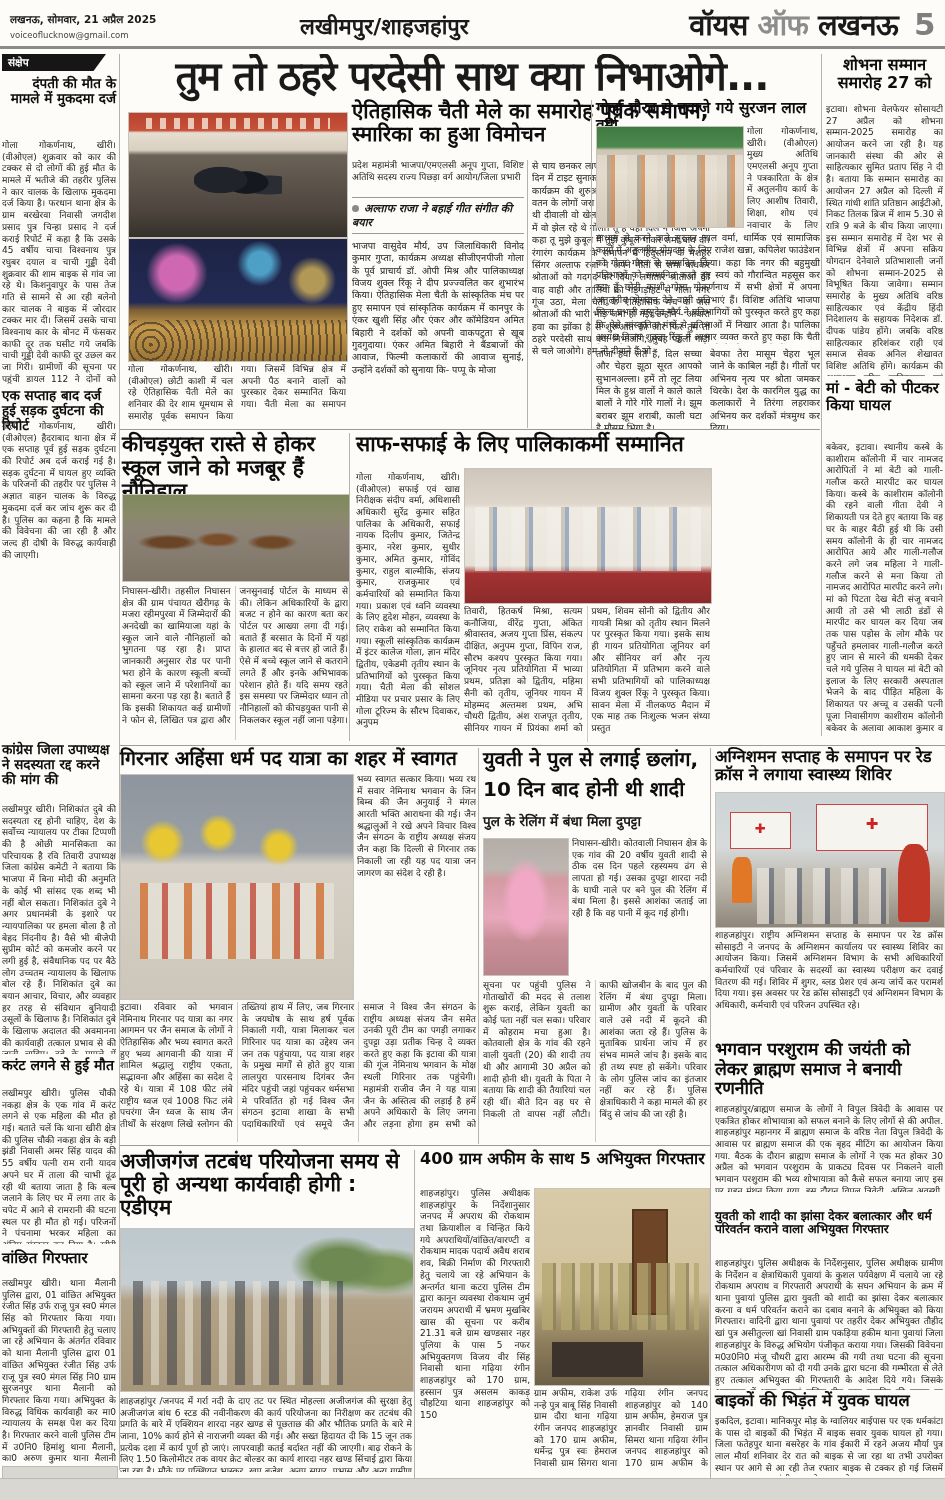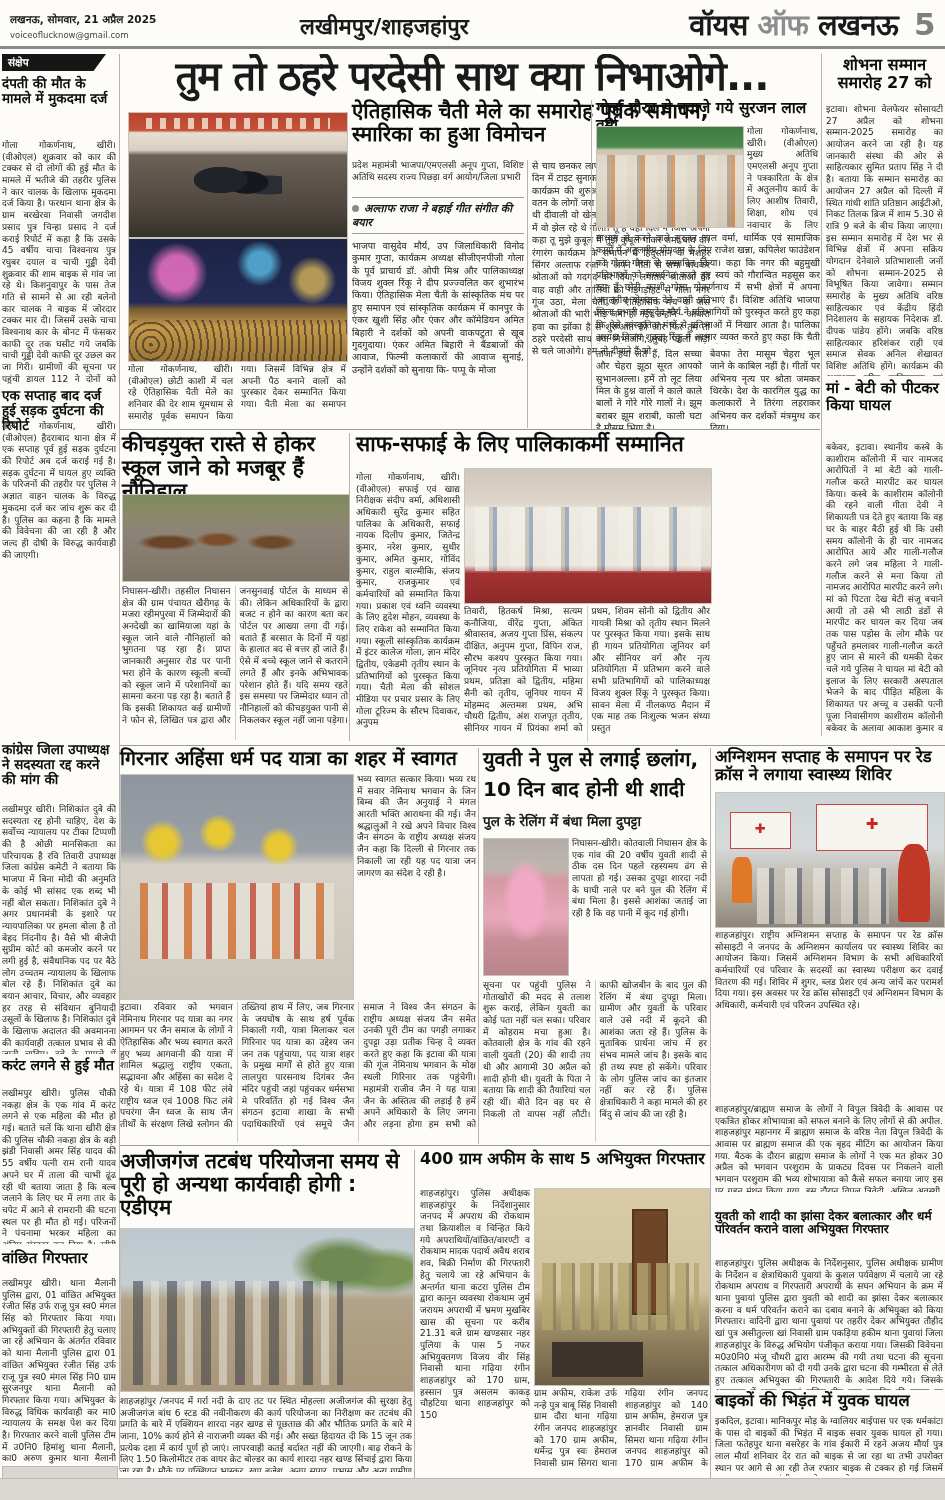--- a/index.html
+++ b/index.html
@@ -16,21 +16,21 @@
   #hdr-date{left:10px;top:12px;width:220px;font-size:10.5px;font-weight:700;}
   #hdr-email{left:10px;top:30px;width:220px;font-size:8.5px;color:#444;}
   #hdr-edition{left:300px;top:10px;width:345px;text-align:left;font-size:22px;font-weight:700;}
   #hdr-mast{right:10px;top:4px;text-align:right;font-size:29px;font-weight:800;letter-spacing:-0.5px;}
   #hdr-mast .gray{color:#8d8d8d;}
   #hdr-mast .pn{color:#7f7f7f;font-size:31px;margin-left:6px;}
   #hdr-rule{left:0;top:46px;width:945px;height:3px;background:#8a8a8a;}
   
   #brief-tab{left:2px;top:54px;width:92px;height:16px;background:#161616;color:#fff;font-size:10.5px;font-weight:700;padding:1px 6px 0 6px;clip-path:polygon(0 0,100% 0,88% 100%,0 100%);}
   .lv-rule{left:119px;top:54px;height:1416px;}
-  #dampati-h{left:2px;top:76px;width:114px;font-size:13.5px;}
+  #dampati-h{left:2px;top:76px;width:114px;font-size:13.5px;text-align:right;}
   #dampati-b{left:2px;top:140px;width:114px;height:244px;}
   #eksaptah-h{left:2px;top:388px;width:114px;font-size:13.5px;}
   #eksaptah-b{left:2px;top:421px;width:114px;height:296px;}
   #kangres-h{left:2px;top:742px;width:114px;font-size:13.5px;}
   #kangres-b{left:2px;top:804px;width:114px;height:250px;}
   #current-h{left:2px;top:1058px;width:114px;font-size:14px;}
   #current-b{left:2px;top:1088px;width:114px;height:156px;}
   #wanchit-h{left:2px;top:1250px;width:114px;font-size:15px;}
   #wanchit-b{left:2px;top:1278px;width:114px;height:186px;}
   
@@ -262,20 +262,21 @@
   <div class="abs hl" id="rc-h">अग्निशमन सप्ताह के समापन पर रेड क्रॉस ने लगाया स्वास्थ्य शिविर</div>
   <div class="photo" id="photo-redcross">
     <div class="rc-banner" id="rc-b1">✚</div>
     <div class="rc-banner" id="rc-b2">✚</div>
     <div class="sari"></div>
     <div class="vest"></div>
     <div class="ppl"></div>
   </div>
   <div class="abs jb2" id="rc-b">शाहजहांपुर। राष्ट्रीय अग्निशमन सप्ताह के समापन पर रेड क्रॉस सोसाइटी ने जनपद के अग्निशमन कार्यालय पर स्वास्थ्य शिविर का आयोजन किया। जिसमें अग्निशमन विभाग के सभी अधिकारियों कर्मचारियों एवं परिवार के सदस्यों का स्वास्थ्य परीक्षण कर दवाई वितरण की गई। शिविर में शुगर, ब्लड प्रेशर एवं अन्य जांचें कर परामर्श दिया गया। इस अवसर पर रेड क्रॉस सोसाइटी एवं अग्निशमन विभाग के अधिकारी, कर्मचारी एवं परिजन उपस्थित रहे।</div>
 
+  <div class="abs hl" id="pr-h">भगवान परशुराम की जयंती को लेकर ब्राह्मण समाज ने बनायी रणनीति</div>
   <div class="abs jb2" id="pr-b">शाहजहांपुर/ब्राह्मण समाज के लोगों ने विपुल त्रिवेदी के आवास पर एकत्रित होकर शोभायात्रा को सफल बनाने के लिए लोगों से की अपील. शाहजहांपुर महानगर में ब्राह्मण समाज के वरिष्ठ नेता विपुल त्रिवेदी के आवास पर ब्राह्मण समाज की एक बृहद मीटिंग का आयोजन किया गया. बैठक के दौरान ब्राह्मण समाज के लोगों ने एक मत होकर 30 अप्रैल को भगवान परशुराम के प्राकट्य दिवस पर निकलने वाली भगवान परशुराम की भव्य शोभायात्रा को कैसे सफल बनाया जाए इस पर गहन मंथन किया गया. इस दौरान विपुल त्रिवेदी, अखिल अवस्थी, सुबोध मिश्रा, अखिल मिश्रा, हरिकिश त्रिवेदी, आशुतोष शुक्ला, अक्षय तिवारी, ममता पाठक सहित तमाम ब्राह्मण समाज के लोग उपस्थित रहे।</div>
 
   <div class="abs hl" id="jh-h">युवती को शादी का झांसा देकर बलात्कार और धर्म परिवर्तन कराने वाला अभियुक्त गिरफ्तार</div>
   <div class="abs jb2" id="jh-b">शाहजहांपुर। पुलिस अधीक्षक के निर्देशनुसार, पुलिस अधीक्षक ग्रामीण के निर्देशन व क्षेत्राधिकारी पुवायां के कुशल पर्यवेक्षण में चलाये जा रहे रोकथाम अपराध व गिरफ्तारी अपराधी के सघन अभियान के क्रम में थाना पुवायां पुलिस द्वारा युवती को शादी का झांसा देकर बलात्कार करना व धर्म परिवर्तन कराने का दबाव बनाने के अभियुक्त को किया गिरफ्तार। वादिनी द्वारा थाना पुवायां पर तहरीर देकर अभियुक्त तौहीद खां पुत्र असीतुल्ला खां निवासी ग्राम पकड़िया हकीम थाना पुवायां जिला शाहजहांपुर के विरुद्ध अभियोग पंजीकृत कराया गया। जिसकी विवेचना म0उ0नि0 मंजू चौधरी द्वारा आरम्भ की गयी तथा घटना की सूचना तत्काल अधिकारीगण को दी गयी उनके द्वारा घटना की गम्भीरता से लेते हुए तत्काल अभियुक्त की गिरफ्तारी के आदेश दिये गये। जिसके अनुपालन में थाना पुवायां पुलिस टीम द्वारा मुखबिर की सूचना पर मुकदमा उपरोक्त में नामित अभियुक्त तौहीद खां उपरोक्त को मोहम्मदी मोड़ से हिरासत पुलिस लिया गया। अभियुक्त के विरुद्ध विधिक कार्यवाही करते हुए मा0 न्यायालय के समक्ष पेश किया जा रहा है।</div>
 
   <div class="abs hl" id="bk-h">बाइकों की भिड़ंत में युवक घायल</div>
   <div class="abs jb2" id="bk-b">इकदिल, इटावा। मानिकपुर मोड़ के ग्वालियर बाईपास पर एक धर्मकांटा के पास दो बाइकों की भिड़ंत में बाइक सवार युवक घायल हो गया। जिला फतेहपुर थाना बसरेहर के गांव ईकारी में रहने अजय मौर्या पुत्र लाल मौर्या शनिवार देर रात को बाइक से जा रहा था तभी उपरोक्त स्थान पर आगे से आ रही तेज रफ्तार बाइक से टक्कर हो गई जिसमें बाइक सवार युवक गंभीर रूप से घायल हो गया।</div>
 
   <div class="abs hl" id="aj-h">अजीजगंज तटबंध परियोजना समय से पूरी हो अन्यथा कार्यवाही होगी : एडीएम</div>
   <div class="photo" id="photo-ajeej">

